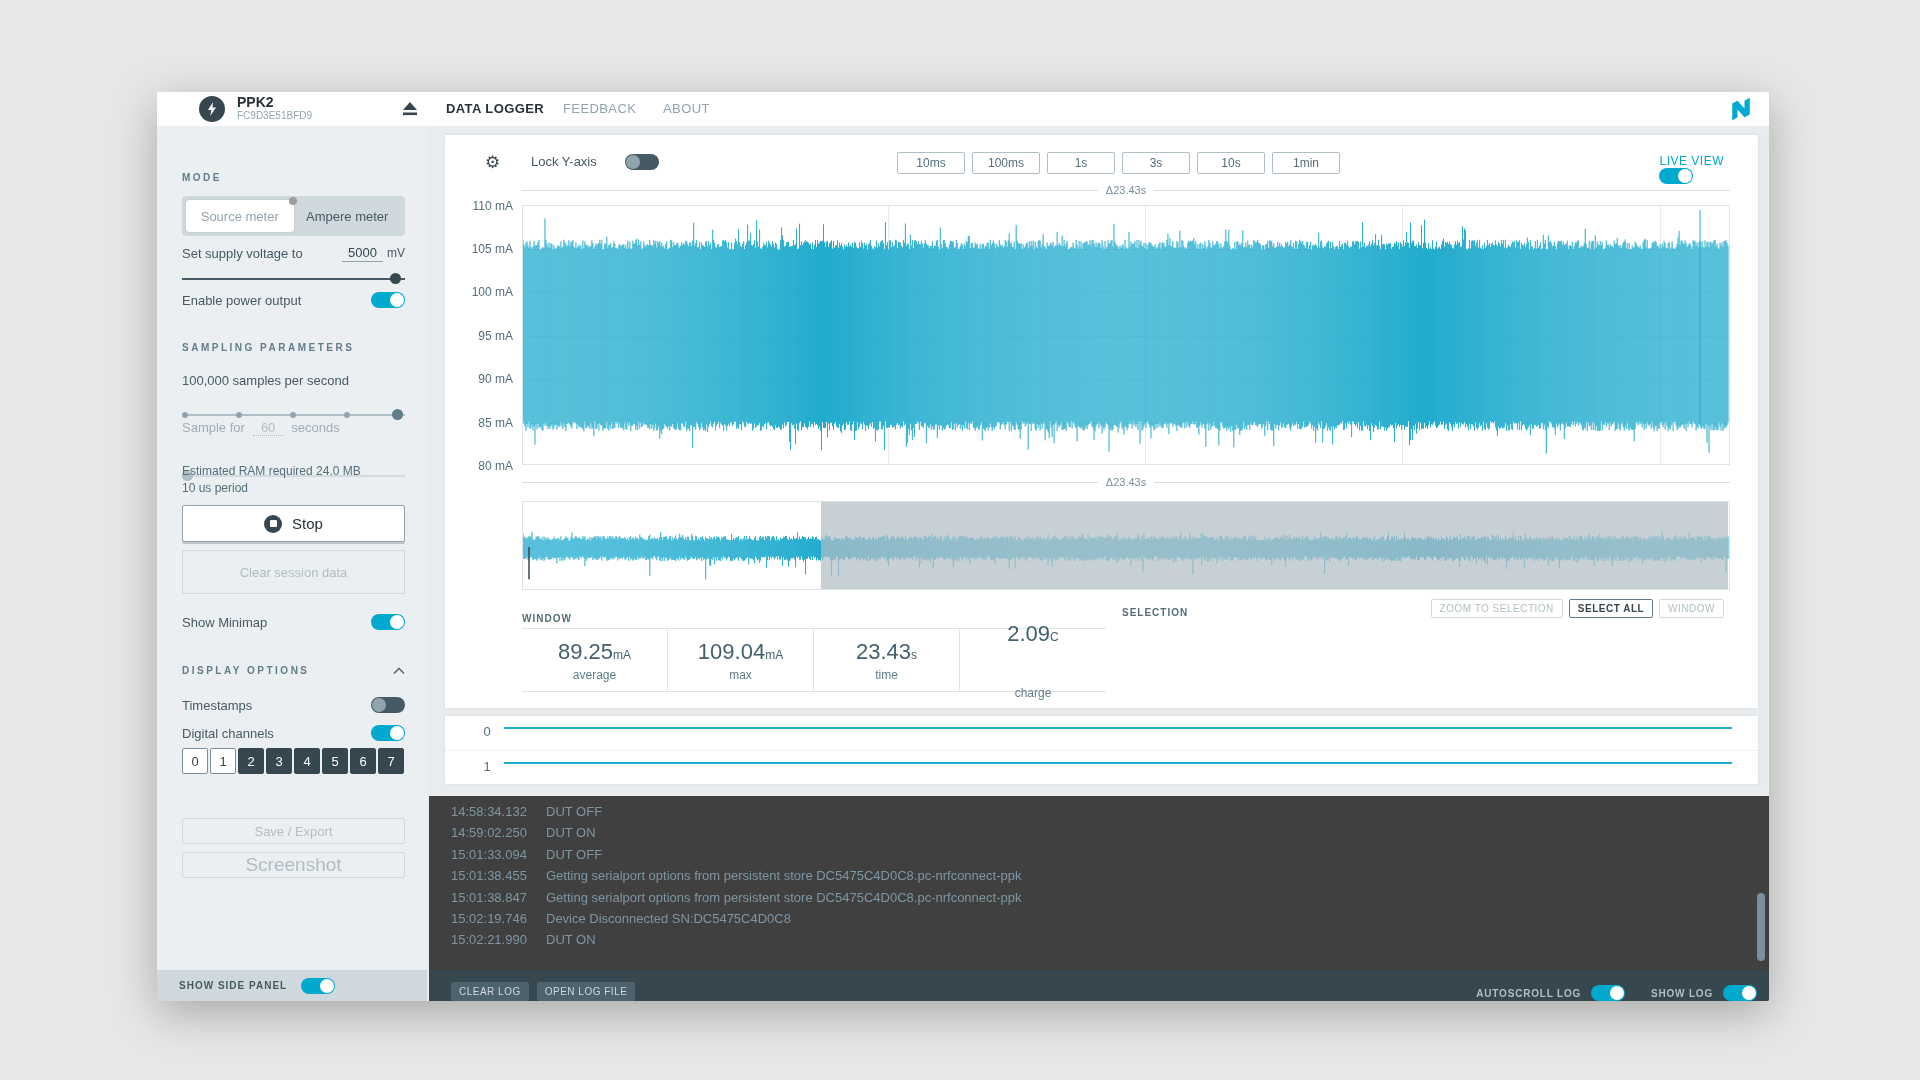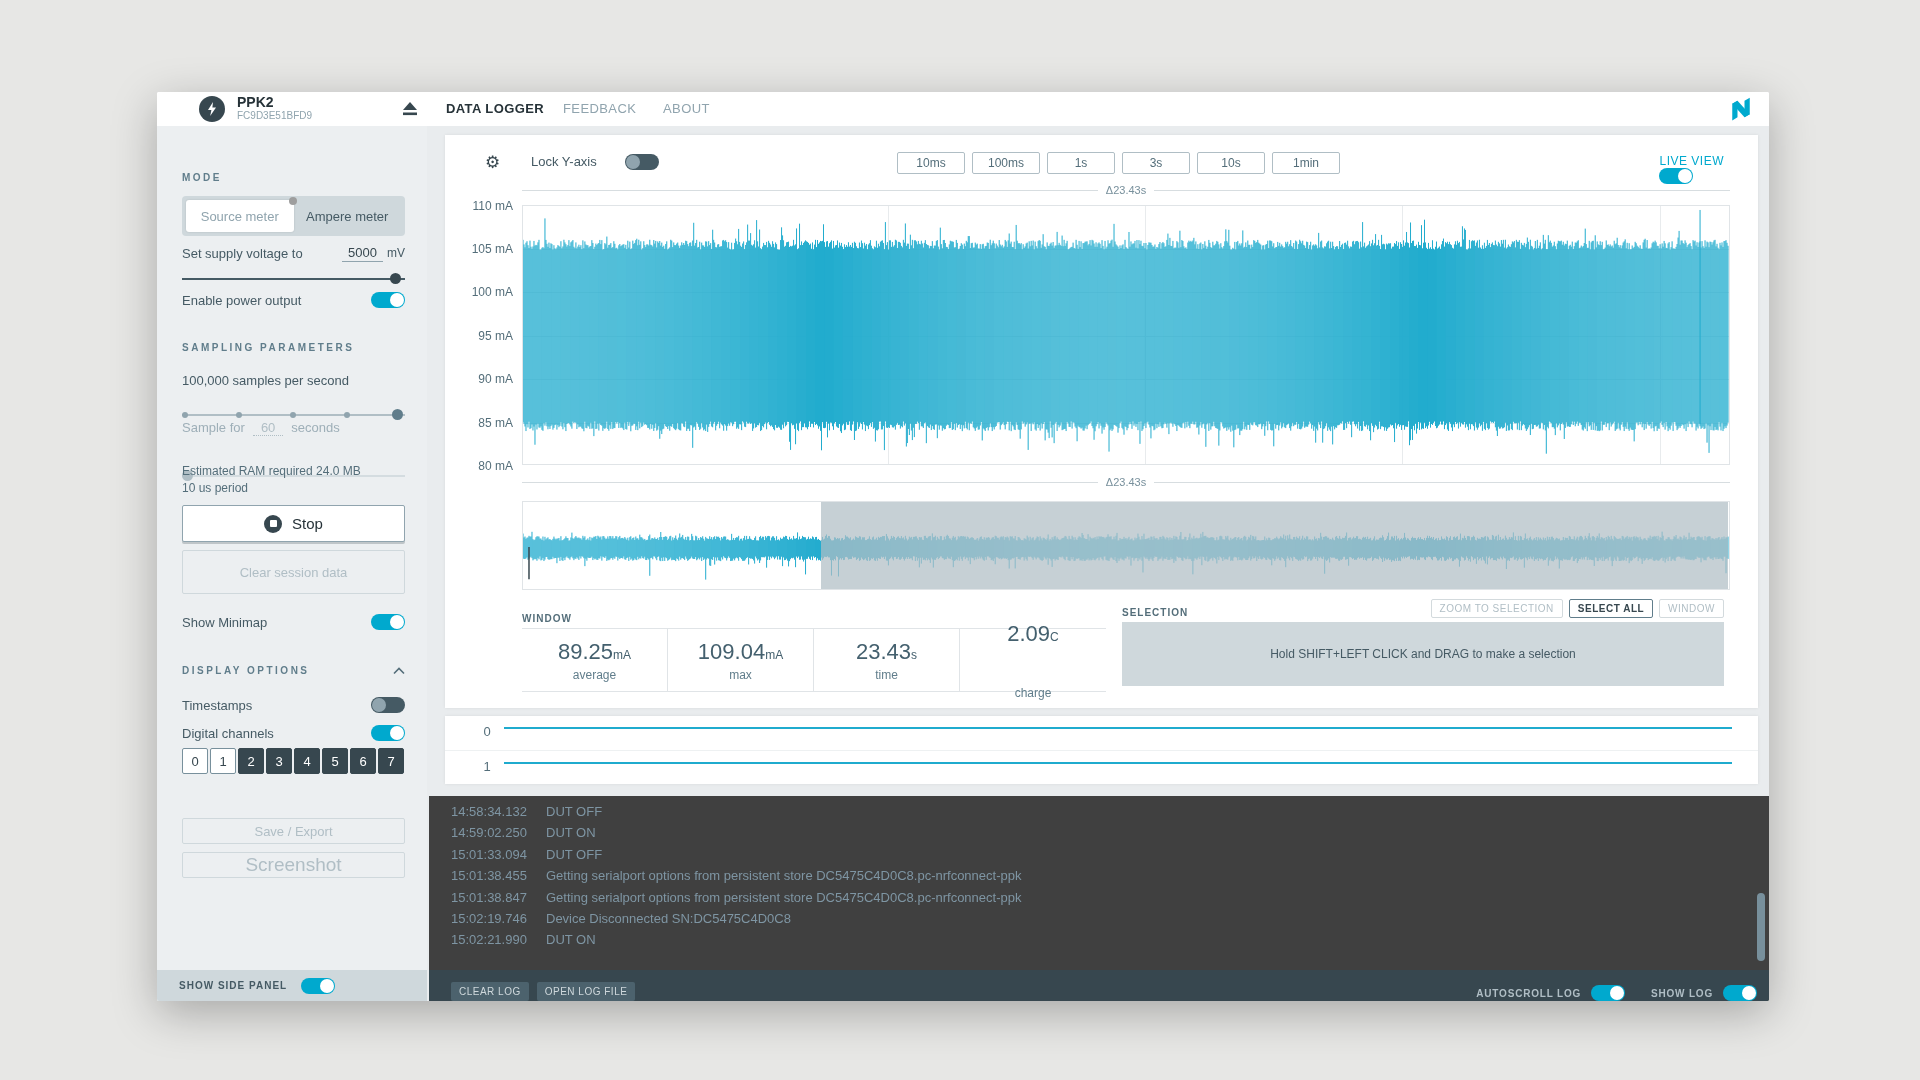--- a/index.html
+++ b/index.html
@@ -351,23 +351,20 @@
 
       <div class="sel-block">
         <div class="sel-top">
           <span class="mini-heading">SELECTION</span>
           <span class="sel-btns">
             <span class="sel-btn dis">ZOOM TO SELECTION</span>
             <span class="sel-btn en">SELECT ALL</span>
             <span class="sel-btn dis">WINDOW</span>
           </span>
         </div>
-        <div class="sel-hint">
-          <span>Hold SHIFT+LEFT CLICK and DRAG to make a selection</span>
-        </div>
       </div>
     </div>
 
     <div class="card digital-card">
       <div class="dg-row">
         <span class="num">0</span>
         <span class="line"></span>
       </div>
       <div class="dg-row">
         <span class="num">1</span>

